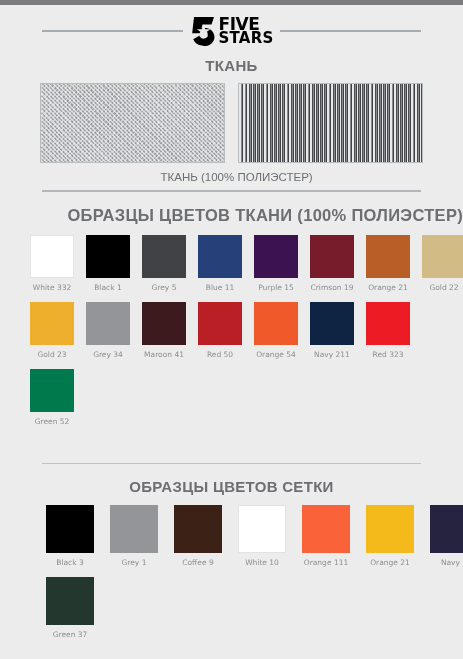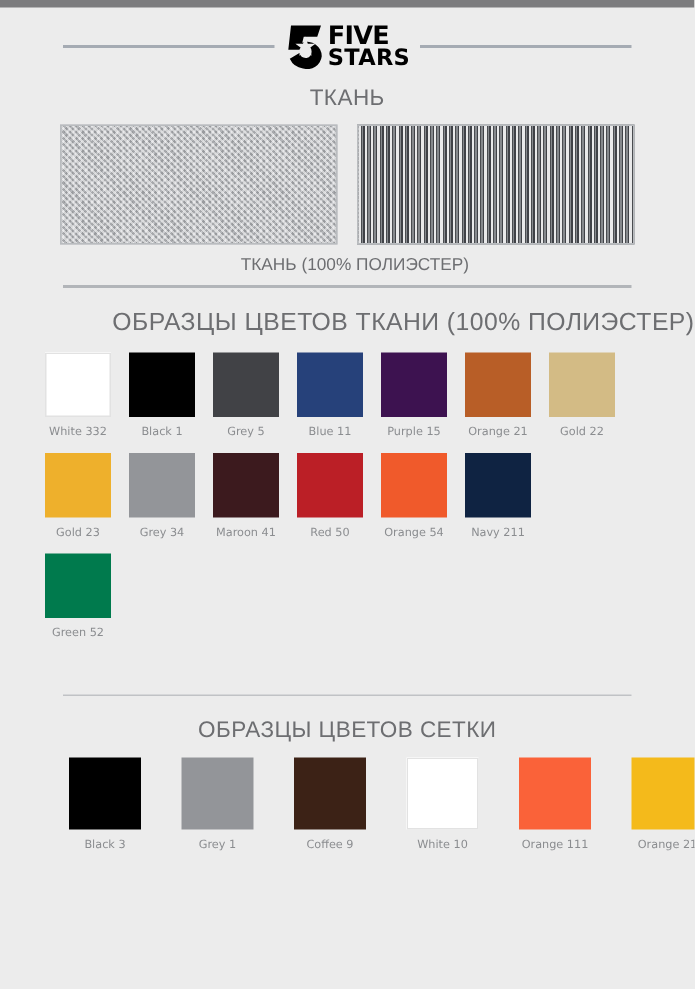--- a/index.html
+++ b/index.html
@@ -67,21 +67,21 @@
     font-family: "DejaVu Sans", sans-serif;
   }
 
   
   .sec-title {
     text-align: center;
     color: #6d6e71;
     font-size: 15px;
     letter-spacing: 0.3px;
     margin: 0;
-    font-weight: normal;
+    font-weight: bold;
   }
   .sec-title.big {
     font-size: 16.5px;
     text-align: right;
     padding-left: 30px;
   }
 
   
   .tex-row {
     display: flex;
@@ -153,21 +153,21 @@
     display: block;
     color: #8b8d90;
     font-size: 7.5px;
     text-align: center;
     margin-top: 5px;
     white-space: nowrap;
     font-family: "DejaVu Sans", sans-serif;
   }
   .mesh-grid .chip { height: 48px; width: 48px; }
   .mesh-grid .swatch { width: 48px; }
-  .mesh-grid .swatch-row { gap: 27px; padding-left: 16px; }
+  .mesh-grid .swatch-row { gap: 16px; padding-left: 16px; }
 
   .spacer-30 { height: 30px; }
   .spacer-14 { height: 14px; }
 </style>
 </head>
 <body>
 
 <div id="page">
 
   <div class="header">
@@ -219,20 +219,24 @@
         </div>
       <div class="swatch">
           <span class="chip" style="background-color: rgb(38, 65, 122);"></span>
           <span class="chip-label">Blue 11</span>
         </div>
       <div class="swatch">
           <span class="chip" style="background-color: rgb(61, 18, 80);"></span>
           <span class="chip-label">Purple 15</span>
         </div>
       <div class="swatch">
+          <span class="chip" style="background-color: rgb(119, 28, 42);"></span>
+          <span class="chip-label">Crimson 19</span>
+        </div>
+      <div class="swatch">
           <span class="chip" style="background-color: rgb(184, 94, 39);"></span>
           <span class="chip-label">Orange 21</span>
         </div>
       <div class="swatch">
           <span class="chip" style="background-color: rgb(211, 187, 133);"></span>
           <span class="chip-label">Gold 22</span>
         </div>
     </div>
     <div class="swatch-row">
       <div class="swatch">
@@ -252,20 +256,24 @@
           <span class="chip-label">Red 50</span>
         </div>
       <div class="swatch">
           <span class="chip" style="background-color: rgb(240, 90, 43);"></span>
           <span class="chip-label">Orange 54</span>
         </div>
       <div class="swatch">
           <span class="chip" style="background-color: rgb(15, 35, 66);"></span>
           <span class="chip-label">Navy 211</span>
         </div>
+      <div class="swatch">
+          <span class="chip" style="background-color: rgb(236, 28, 36);"></span>
+          <span class="chip-label">Red 323</span>
+        </div>
     </div>
     <div class="swatch-row">
       <div class="swatch">
           <span class="chip" style="background-color: rgb(0, 122, 77);"></span>
           <span class="chip-label">Green 52</span>
         </div>
     </div>
   </div>
 
   <div class="spacer-30"></div>
@@ -299,16 +307,20 @@
       <div class="swatch">
           <span class="chip" style="background-color: rgb(244, 186, 27);"></span>
           <span class="chip-label">Orange 21</span>
         </div>
       <div class="swatch">
           <span class="chip" style="background-color: rgb(38, 35, 64);"></span>
           <span class="chip-label">Navy 5</span>
         </div>
     </div>
     <div class="swatch-row">
+      <div class="swatch">
+          <span class="chip" style="background-color: rgb(35, 55, 46);"></span>
+          <span class="chip-label">Green 37</span>
+        </div>
     </div>
   </div>
 
 </div>
 
 </body></html>

